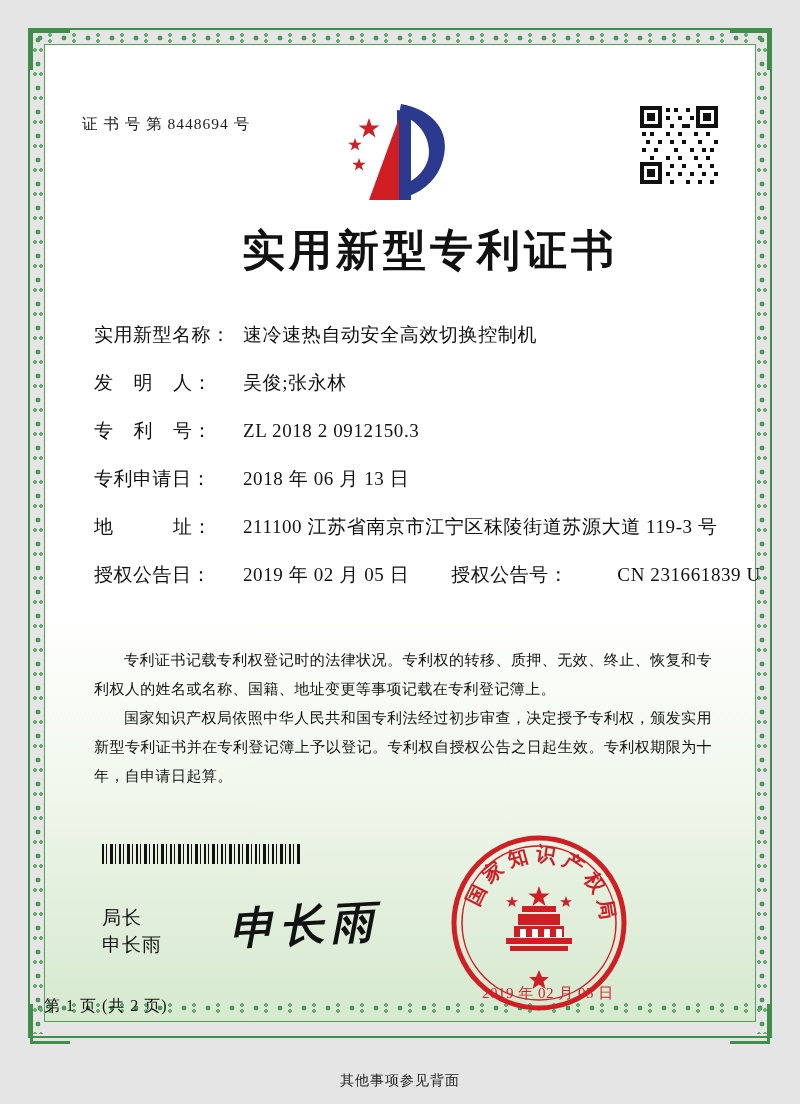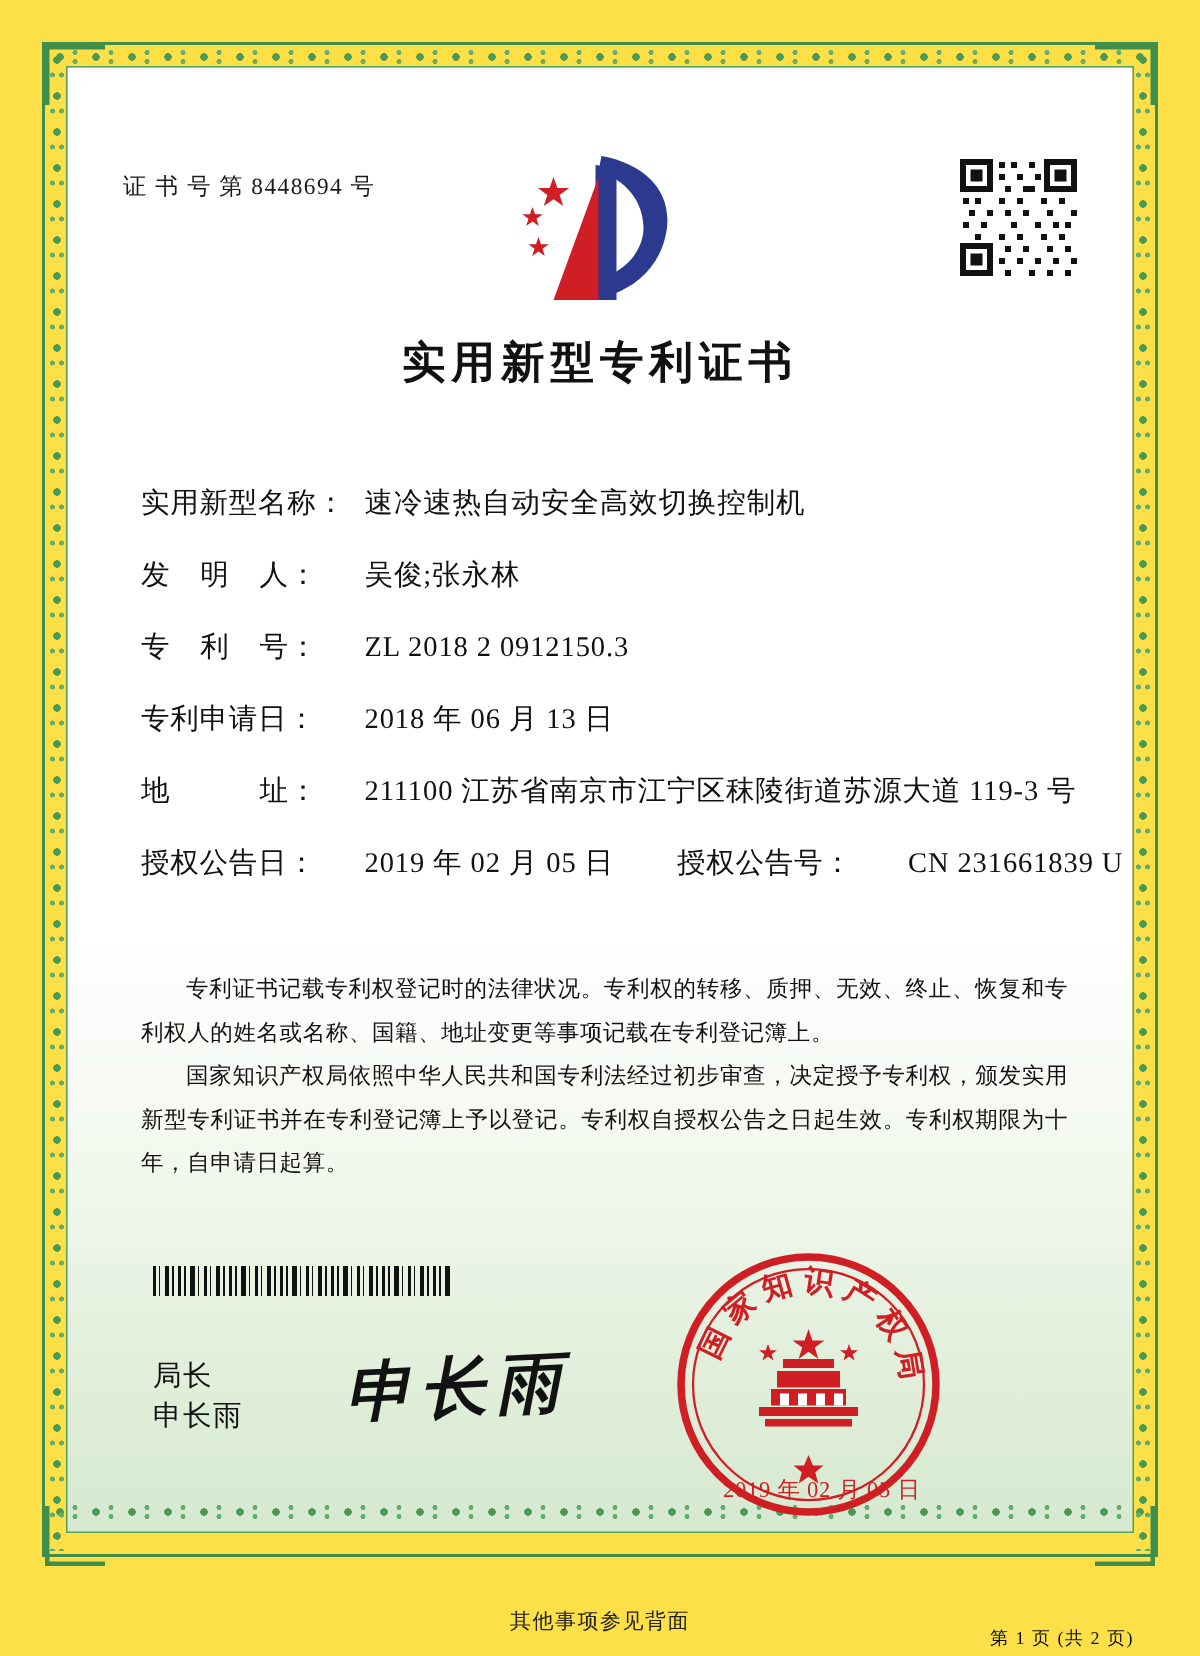--- a/index.html
+++ b/index.html
@@ -7,21 +7,21 @@
     padding: 0;
     background: #ffffff;
   }
   body {
     font-family: "Liberation Serif", "DejaVu Serif", serif;
   }
   .page {
     position: relative;
     width: 800px;
     height: 1104px;
-    background: #fde047;
+    background: #e5e5e5;
     overflow: hidden;
   }
 
   
   .frame-outer {
     position: absolute;
     left: 28px;
     top: 28px;
     width: 744px;
     height: 1010px;
@@ -134,23 +134,24 @@
   }
 
   .doc-title {
     position: absolute;
     left: 0;
     width: 712px;
     top: 178px;
     text-align: center;
     font-family: "DejaVu Serif", "Liberation Serif", serif;
     font-weight: bold;
-    font-size: 29px;
+    font-size: 43px;
     letter-spacing: 4px;
     color: #111111;
+    padding-left: 30px;
   }
 
   .fields {
     position: absolute;
     left: 50px;
     top: 278px;
     width: 620px;
   }
   .field-row {
     display: flex;
@@ -170,21 +171,21 @@
     justify-content: space-between;
   }
   .field-label.spaced > span { display: inline-block; }
   .field-value {
     letter-spacing: 0.6px;
     margin-left: 31px;
   }
   .field-row.two-col .field-value { margin-right: 42px; }
   .sub-label {
     letter-spacing: 0.5px;
-    margin-right: 6px;
+    margin-right: 18px;
   }
 
   .body-text {
     position: absolute;
     left: 50px;
     top: 602px;
     width: 618px;
     font-size: 15px;
     line-height: 29px;
     color: #111111;
@@ -248,23 +249,23 @@
     top: 940px;
     font-size: 15px;
     color: #cf1f25;
     letter-spacing: 0.5px;
   }
 
   .page-footer {
     position: absolute;
     left: 0;
     width: 712px;
-    top: 1040px;
-    text-align: right;
-    font-size: 12px;
+    top: 952px;
+    text-align: left;
+    font-size: 16px;
     color: #111111;
     letter-spacing: 1px;
   }
 
   .outside-note {
     position: absolute;
     left: 0;
     width: 800px;
     top: 1072px;
     text-align: center;

